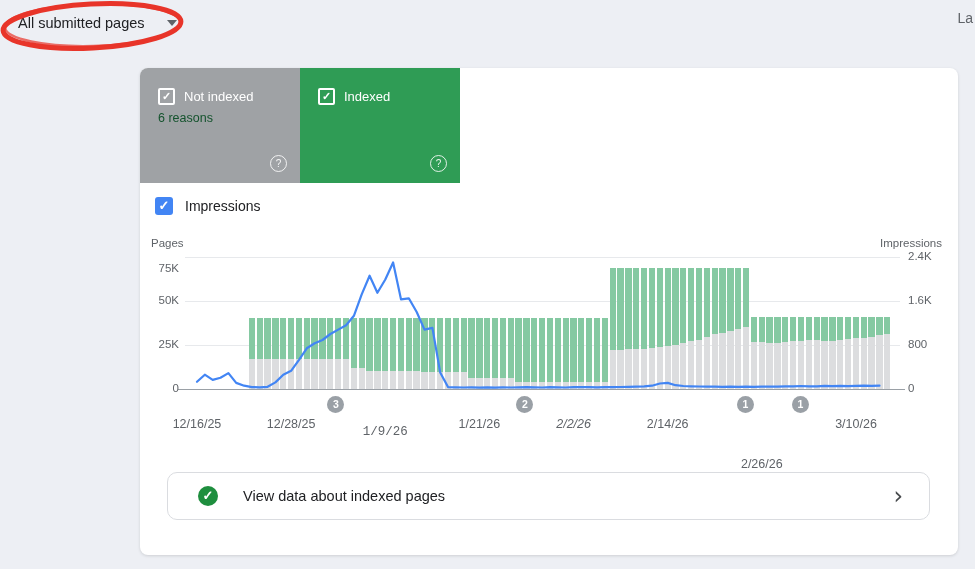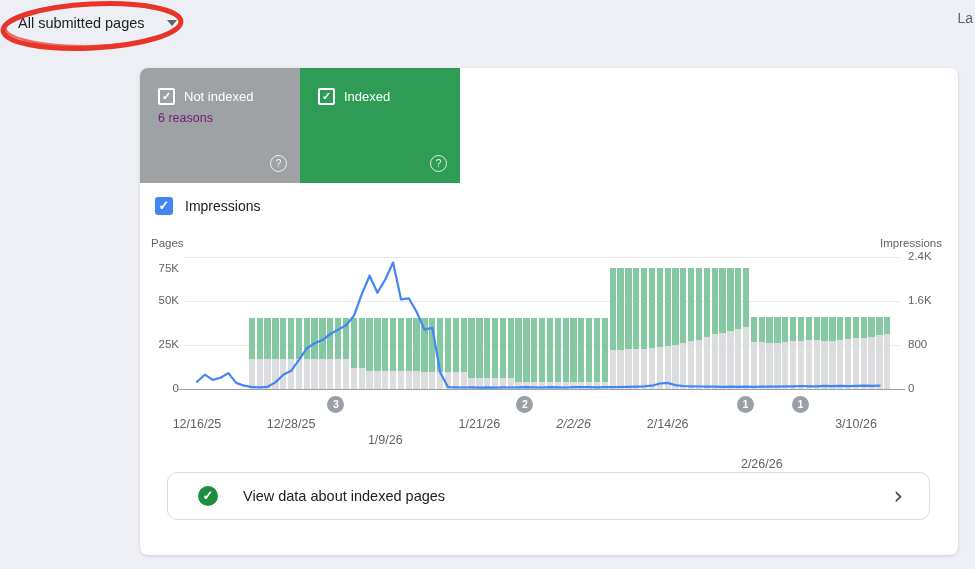--- a/index.html
+++ b/index.html
@@ -35,21 +35,21 @@
   .card{width:160px;height:115px;box-sizing:border-box;padding:20px 0 0 18px;position:relative;cursor:pointer;}
   .card-gray{background:#9fa2a5;}
   .card-green{background:#2f9c55;}
   .card-chk-row{display:flex;align-items:center;}
   .card-chk{
     width:13px;height:13px;border:2px solid #ffffff;border-radius:2px;
     color:#ffffff;font-size:11px;line-height:13px;text-align:center;font-weight:bold;
   }
   .card-label{color:#ffffff;font-size:13px;margin-left:9px;}
   .card-value{color:#ffffff;font-size:29px;margin-top:8px;letter-spacing:.5px;}
-  .card-sub{color:#701a75;font-size:12.5px;margin-top:6px;}
+  .card-sub{color:#14532d;font-size:12.5px;margin-top:6px;}
   .help-icon{
     position:absolute;right:13px;bottom:11px;width:15px;height:15px;border-radius:50%;
     border:1.5px solid rgba(255,255,255,.85);color:rgba(255,255,255,.9);
     font-size:10px;line-height:15px;text-align:center;cursor:pointer;
   }
   
   .imp-row{position:absolute;left:15px;top:129px;display:flex;align-items:center;cursor:pointer;}
   .imp-chk{
     width:18px;height:18px;background:#4285f4;border-radius:3px;
     color:#fff;font-size:13px;line-height:18px;text-align:center;font-weight:bold;
@@ -304,21 +304,21 @@
       <div class="bar-seg" style="left: 739.16px; width: 6.3px; top: 79.84px; height: 17.6px; background: rgb(133, 201, 162);"></div>
       <svg width="800" height="200" style="position: absolute; left: 0px; top: 0px; pointer-events: none;">
         <polyline points="52.0,144.8 59.8,137.7 67.7,142.9 75.5,140.7 83.4,136.1 91.2,145.9 99.1,148.7 106.9,150.1 114.8,150.3 122.6,149.8 130.4,145.4 138.3,137.7 146.1,133.8 154.0,122.8 161.8,111.3 169.7,106.3 177.5,103.0 185.4,97.0 193.2,92.6 201.1,88.2 208.9,78.8 216.7,57.4 224.6,38.7 232.4,55.8 240.3,42.5 248.1,25.5 256.0,62.3 263.8,61.3 271.7,75.0 279.5,92.6 287.4,90.9 295.2,135.5 303.0,150.1 310.9,150.3 318.7,150.5 326.6,150.3 334.4,150.6 342.3,150.3 350.1,150.6 358.0,150.3 365.8,150.5 373.6,150.3 381.5,150.1 389.3,150.3 397.2,150.5 405.0,150.2 412.9,150.3 420.7,150.5 428.6,150.2 436.4,150.1 444.3,150.2 452.1,150.3 459.9,150.1 467.8,150.2 475.6,150.0 483.5,149.8 491.3,149.6 499.2,149.3 507.0,148.7 514.9,146.5 522.7,145.9 530.5,148.2 538.4,149.0 546.2,149.3 554.1,149.5 561.9,149.6 569.8,149.7 577.6,149.8 585.5,149.7 593.3,149.8 601.1,149.7 609.0,149.8 616.8,149.6 624.7,149.5 632.5,149.6 640.4,149.3 648.2,149.4 656.1,149.0 663.9,149.3 671.8,149.4 679.6,148.9 687.4,149.1 695.3,148.9 703.1,149.1 711.0,148.9 718.8,148.7 726.7,148.9 734.5,148.7" fill="none" stroke="#4285f4" stroke-width="2.2" stroke-linejoin="round" stroke-linecap="round"></polyline>
       </svg>
       <div class="marker" style="left: 182.4px; top: 158.5px; background: rgb(154, 160, 166);">3</div>
       <div class="marker" style="left: 371.4px; top: 158.5px; background: rgb(154, 160, 166);">2</div>
       <div class="marker" style="left: 591.9px; top: 158.5px; background: rgb(154, 160, 166);">1</div>
       <div class="marker" style="left: 646.8px; top: 158.5px; background: rgb(154, 160, 166);">1</div>
       <div class="x-label" style="left: 17px; top: 180px;">12/16/25</div>
       <div class="x-label" style="left: 111.1px; top: 180px;">12/28/25</div>
-      <div class="x-label" style="left: 205.3px; top: 196px;">1/9/26</div>
+      <div class="x-label" style="left: 205.3px; top: 188px; font-family: Liberation Mono, monospace;">1/9/26</div>
       <div class="x-label" style="left: 299.4px; top: 180px;">1/21/26</div>
       <div class="x-label" style="left: 393.6px; top: 180px; font-style: italic;">2/2/26</div>
       <div class="x-label" style="left: 487.7px; top: 180px;">2/14/26</div>
       <div class="x-label" style="left: 581.8px; top: 180px; margin-top: 40px;">2/26/26</div>
       <div class="x-label" style="left: 676px; top: 180px;">3/10/26</div>
     </div>
 
   <div class="footer-bar">
     <span class="footer-check">✓</span>
     <span class="footer-label">View data about indexed pages</span>

